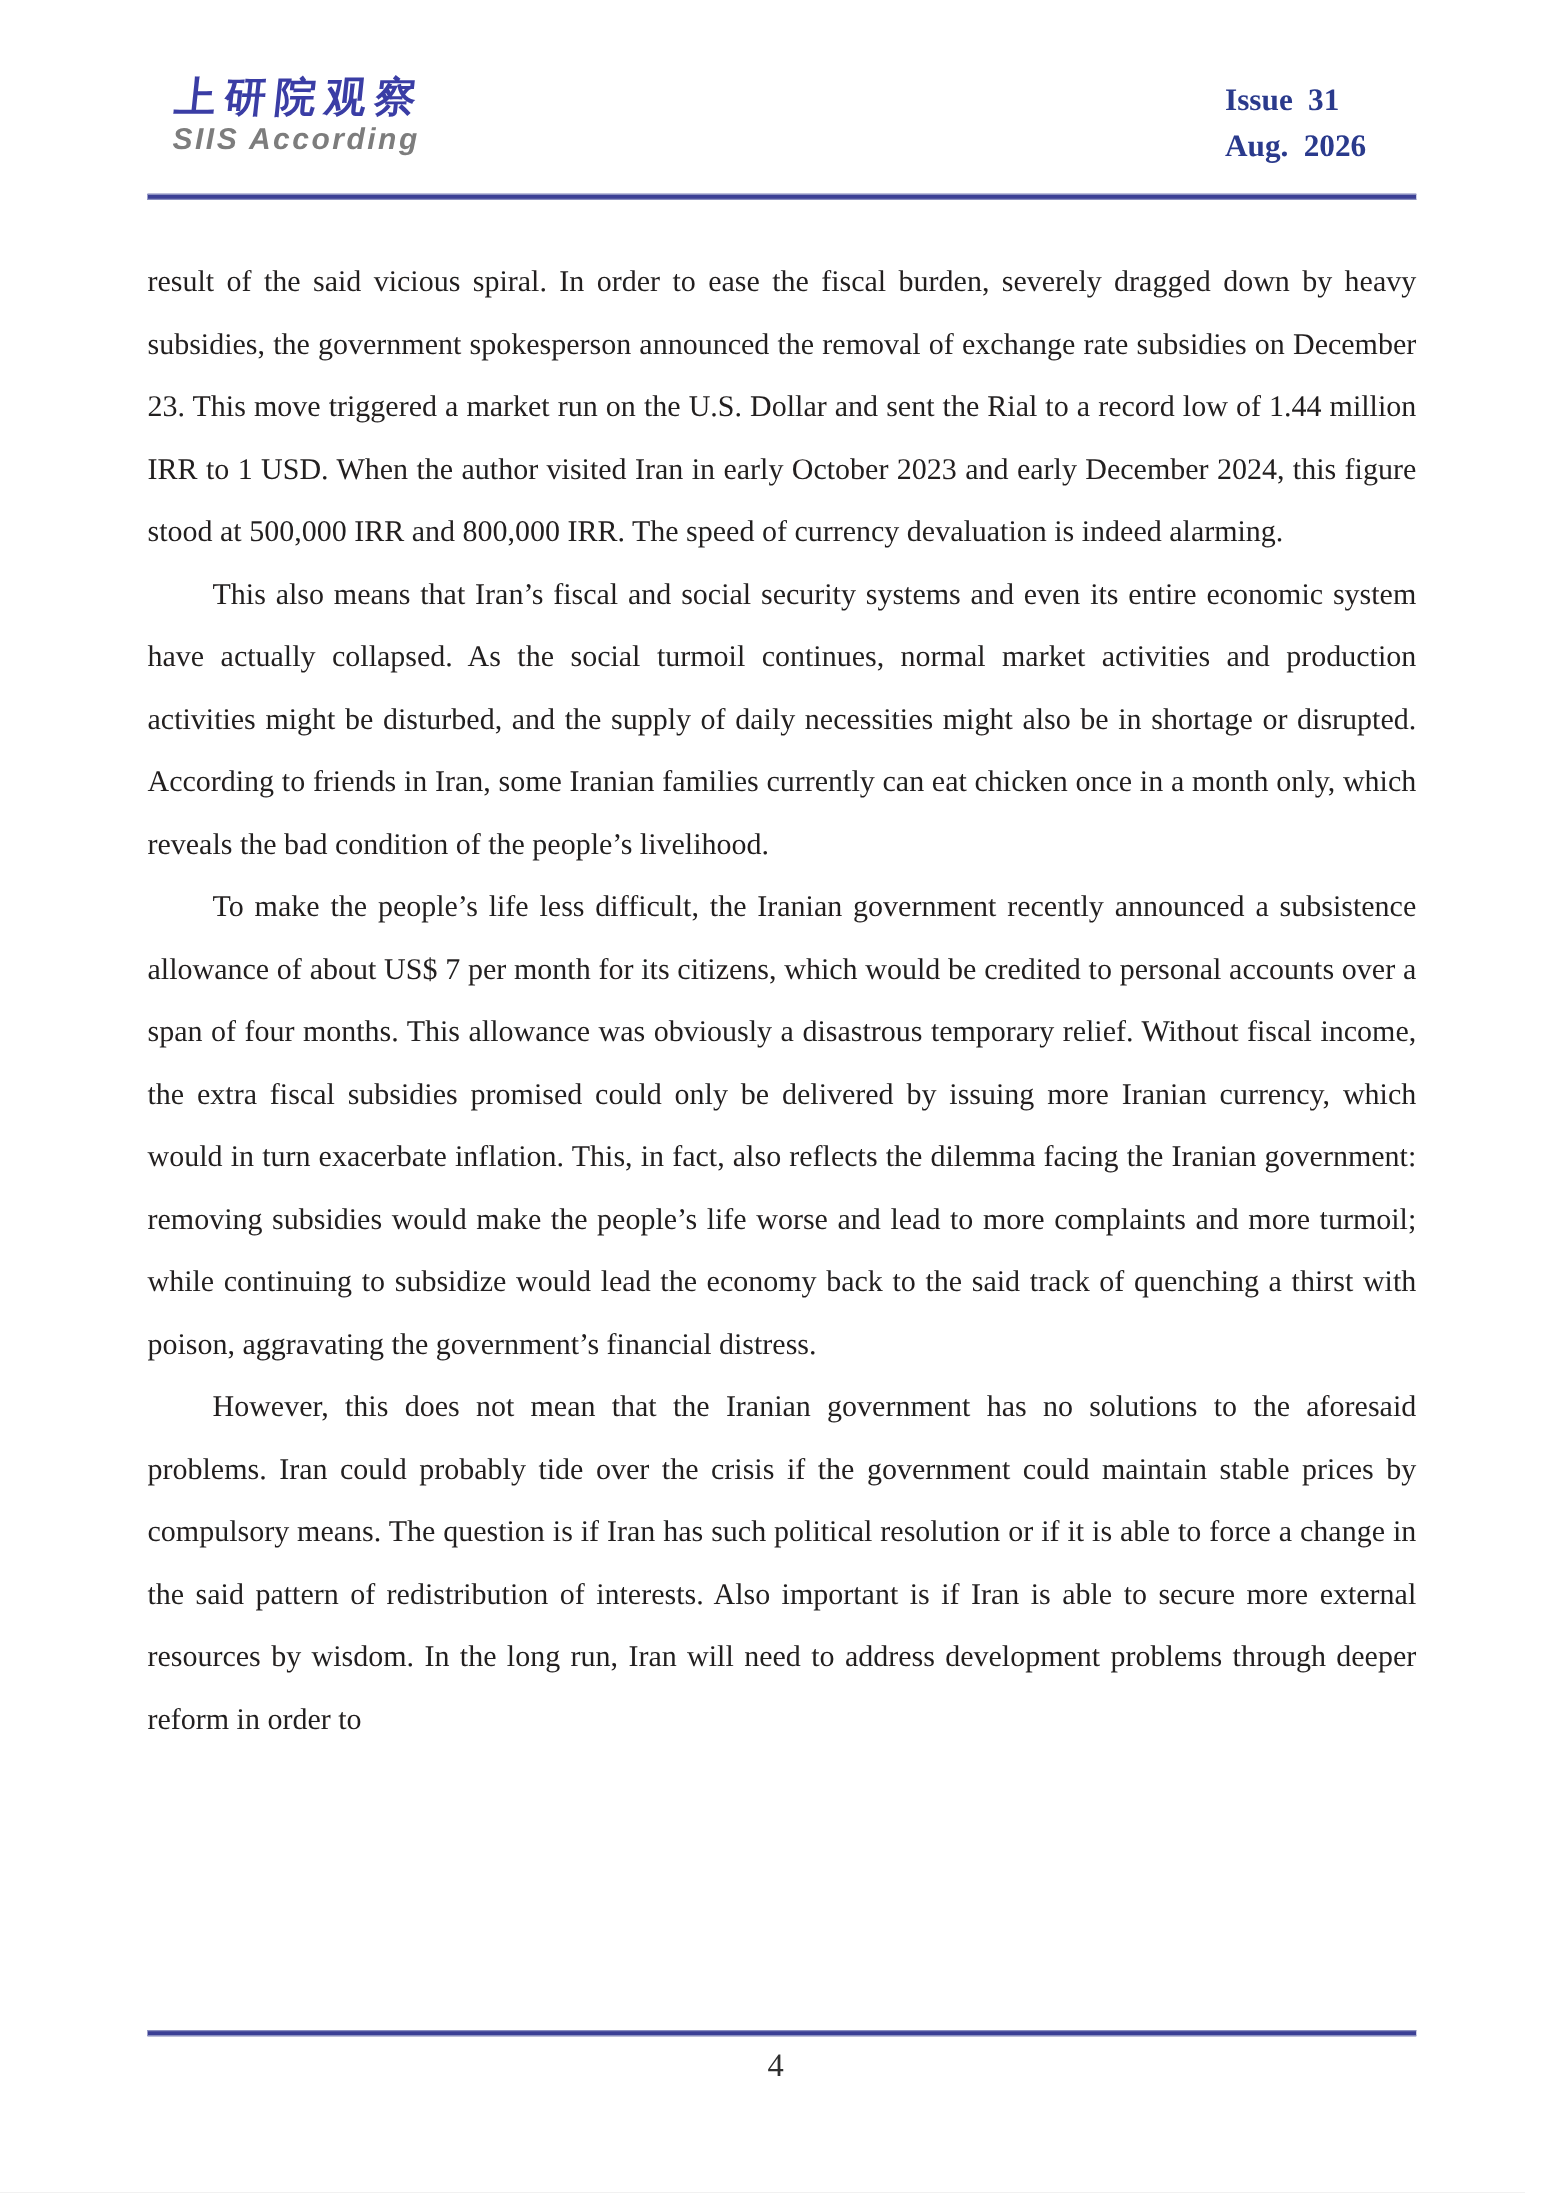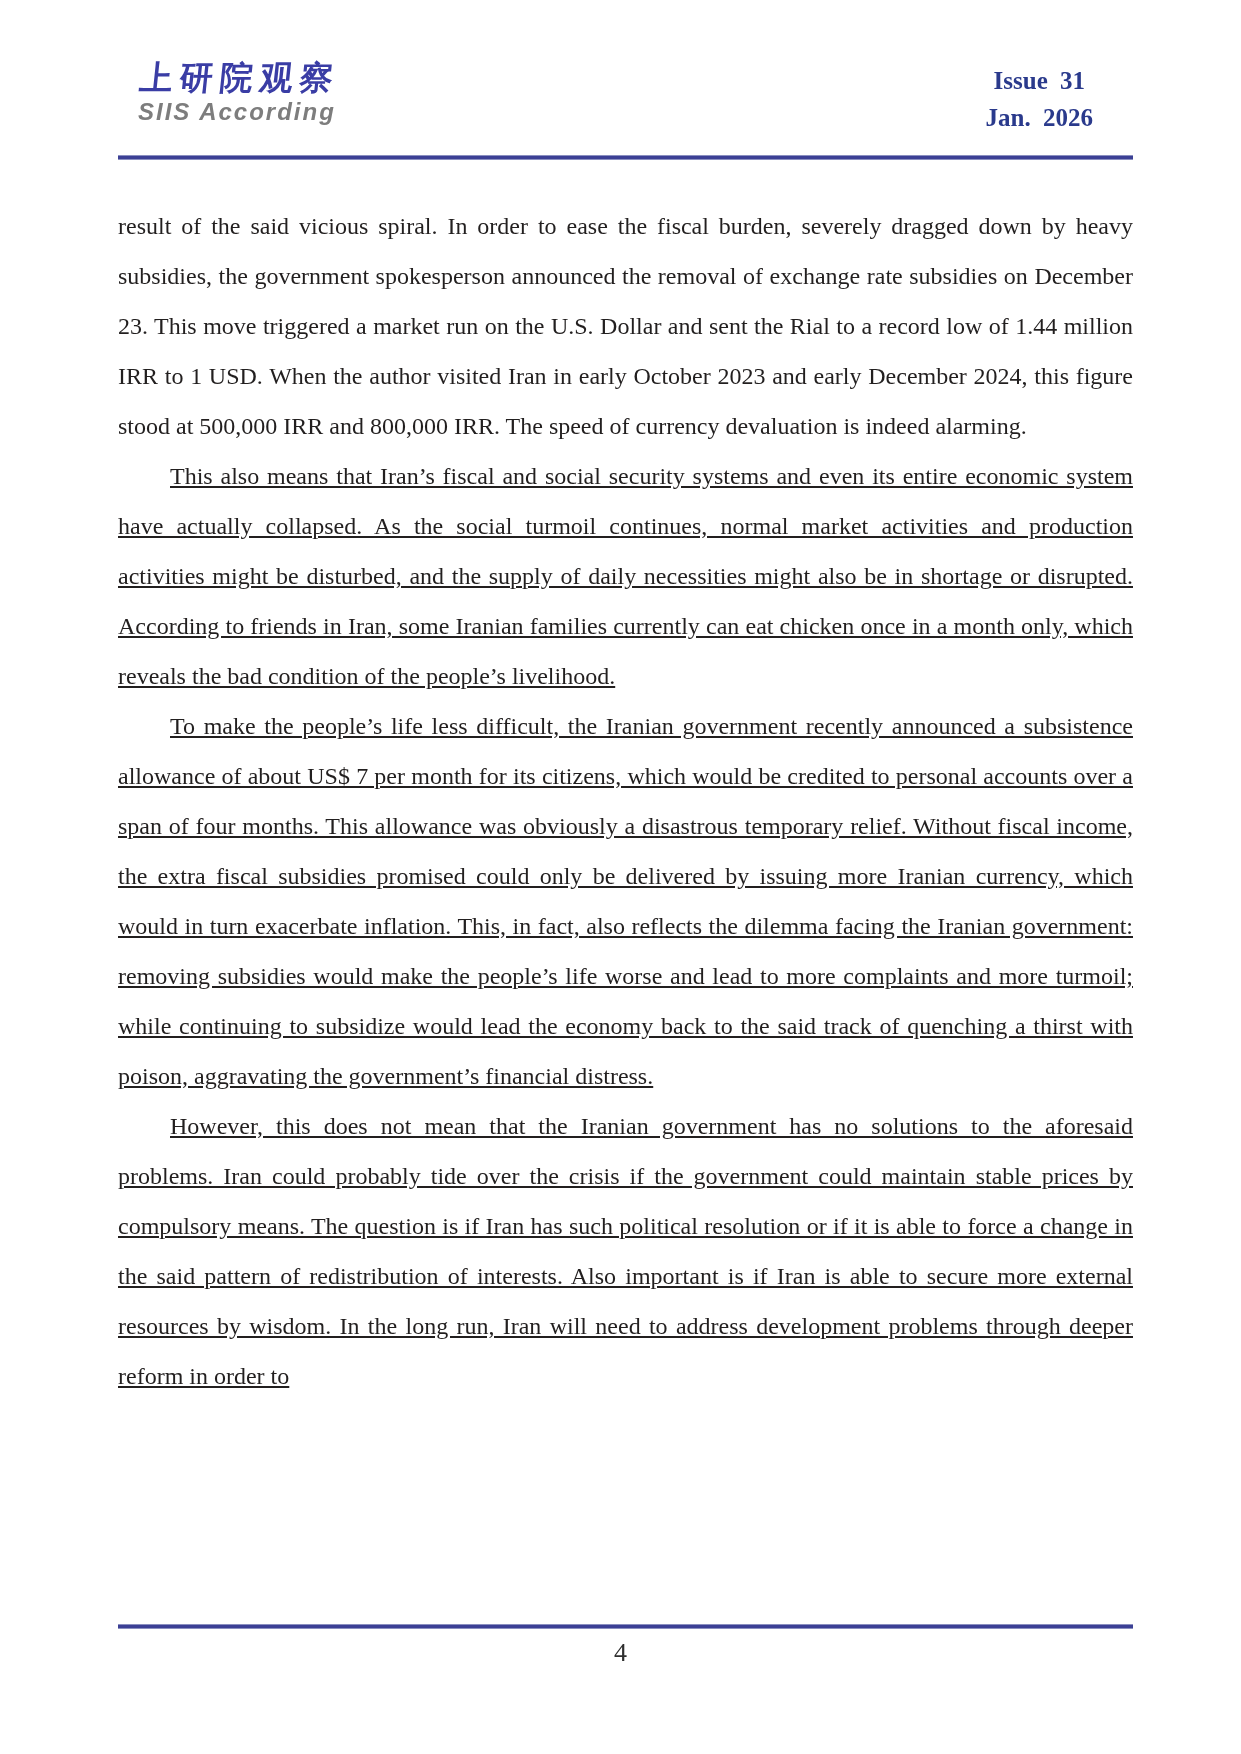--- a/index.html
+++ b/index.html
@@ -41,21 +41,21 @@
     font-weight: bold;
     font-style: italic;
     letter-spacing: 2px;
     margin-top: 2px;
     white-space: nowrap;
   }
   .issue-info {
     position: absolute;
     right: 148px;
     top: 62px;
-    text-align: center;
+    text-align: left;
     color: var(--header-text, #2a3a8c);
     font-weight: bold;
     font-size: 25px;
     line-height: 37px;
     word-spacing: 6px;
     white-space: nowrap;
   }
 
   
   .rule {
@@ -80,21 +80,20 @@
     color: var(--body-text, #221f1f);
     font-size: 24px;
     line-height: 50px;
     text-align: justify;
   }
   .article p {
     margin: 0;
   }
   .article p.indent {
     text-indent: 52px;
-    text-decoration: underline;
   }
 
   
   .page-number {
     position: absolute;
     left: 0;
     top: 1638px;
     width: 100%;
     text-align: center;
     font-size: 26px;
@@ -106,21 +105,21 @@
 
 <div class="page">
 
   <div class="logo">
     <div class="logo-cn">上研院观察</div>
     <div class="logo-en">SIIS According</div>
   </div>
 
   <div class="issue-info">
     <div>Issue 31</div>
-    <div>Jan. 2026</div>
+    <div>Aug. 2026</div>
   </div>
 
   <div class="rule rule-top"></div>
 
   <div class="article">
     <p>result of the said vicious spiral. In order to ease the fiscal burden, severely dragged down by heavy subsidies, the government spokesperson announced the removal of exchange rate subsidies on December 23. This move triggered a market run on the U.S. Dollar and sent the Rial to a record low of 1.44 million IRR to 1 USD. When the author visited Iran in early October 2023 and early December 2024, this figure stood at 500,000 IRR and 800,000 IRR. The speed of currency devaluation is indeed alarming.</p>
     <p class="indent">This also means that Iran’s fiscal and social security systems and even its entire economic system have actually collapsed. As the social turmoil continues, normal market activities and production activities might be disturbed, and the supply of daily necessities might also be in shortage or disrupted. According to friends in Iran, some Iranian families currently can eat chicken once in a month only, which reveals the bad condition of the people’s livelihood.</p>
     <p class="indent">To make the people’s life less difficult, the Iranian government recently announced a subsistence allowance of about US$ 7 per month for its citizens, which would be credited to personal accounts over a span of four months. This allowance was obviously a disastrous temporary relief. Without fiscal income, the extra fiscal subsidies promised could only be delivered by issuing more Iranian currency, which would in turn exacerbate inflation. This, in fact, also reflects the dilemma facing the Iranian government: removing subsidies would make the people’s life worse and lead to more complaints and more turmoil; while continuing to subsidize would lead the economy back to the said track of quenching a thirst with poison, aggravating the government’s financial distress.</p>
     <p class="indent">However, this does not mean that the Iranian government has no solutions to the aforesaid problems. Iran could probably tide over the crisis if the government could maintain stable prices by compulsory means. The question is if Iran has such political resolution or if it is able to force a change in the said pattern of redistribution of interests. Also important is if Iran is able to secure more external resources by wisdom. In the long run, Iran will need to address development problems through deeper reform in order to</p>
   </div>

